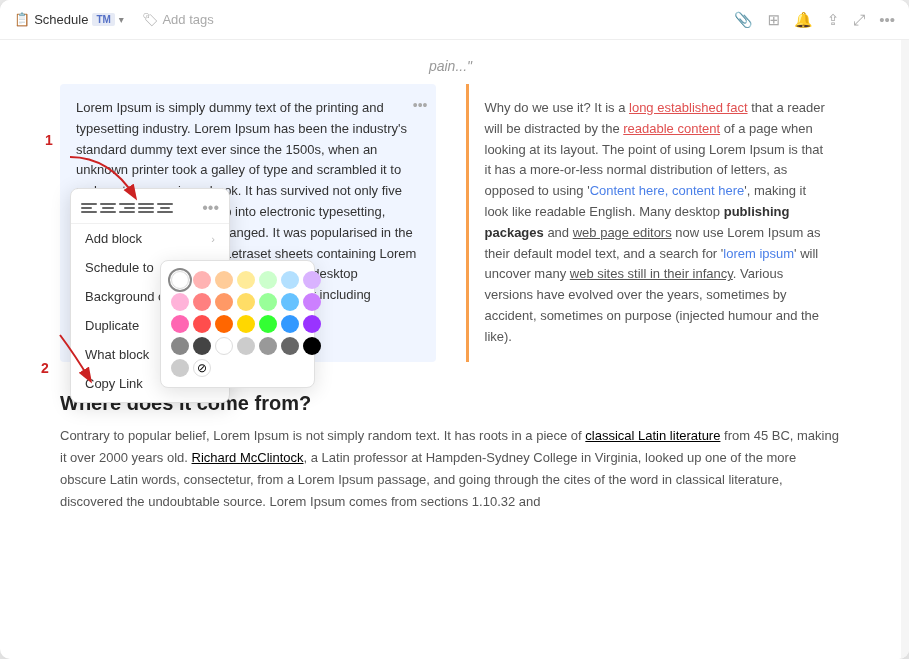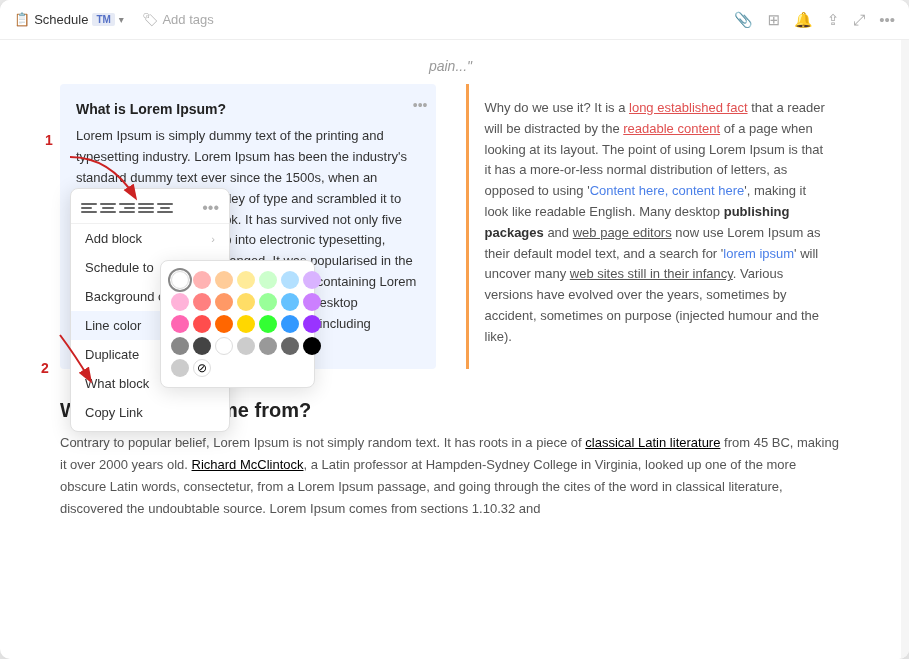--- a/index.html
+++ b/index.html
@@ -277,21 +277,20 @@
     </div>
   </div>
 
   <div class="content-area">
     <div class="main-content">
       <div class="page-header">pain..."</div>
 
       <div class="two-col">
         <div class="col-left">
           <span class="block-dots">•••</span>
-          <h3>What is Lorem Ipsum?</h3>
           <p>Lorem Ipsum is simply dummy text of the printing and typesetting industry. Lorem Ipsum has been the industry's standard dummy text ever since the 1500s, when an unknown printer took a galley of type and scrambled it to make a type specimen book. It has survived not only five centuries, but also the leap into electronic typesetting, remaining essentially unchanged. It was popularised in the 1960s with the release of Letraset sheets containing Lorem Ipsum passages, and more recently with desktop publishing software like Aldus PageMaker including versions of Lorem Ipsum.</p>
         </div>
         <div class="col-right">
           <p>
             Why do we use it? It is a <span class="highlighted">long established fact</span> that a reader will be distracted by the <span class="highlighted">readable content</span> of a page when looking at its layout. The point of using Lorem Ipsum is that it has a more-or-less normal distribution of letters, as opposed to using '<span class="link-text">Content here, content here</span>', making it look like readable English. Many desktop <span class="bold-text">publishing packages</span> and <span class="link-text underline-text">web page editors</span> now use Lorem Ipsum as their default model text, and a search for '<span class="link-text">lorem ipsum</span>' will uncover many <span class="underline-text">web sites still in their infancy</span>. Various versions have evolved over the years, sometimes by accident, sometimes on purpose (injected humour and the like).
           </p>
         </div>
       </div>
 
       <div class="section">
@@ -343,24 +342,20 @@
       <div class="menu-item">
         <span>Add block</span>
         <span class="menu-item-arrow">›</span>
       </div>
       <div class="menu-item">
         <span>Schedule to</span>
         <span class="menu-item-arrow">›</span>
       </div>
       <div class="menu-item">
         <span>Background color</span>
-        <span class="menu-item-arrow">›</span>
-      </div>
-      <div class="menu-item active">
-        <span>Line color</span>
         <span class="menu-item-arrow">›</span>
       </div>
       <div class="menu-item">
         <span>Duplicate</span>
       </div>
       <div class="menu-item">
         <span>What block</span>
       </div>
       <div class="menu-item">
         <span>Copy Link</span>

